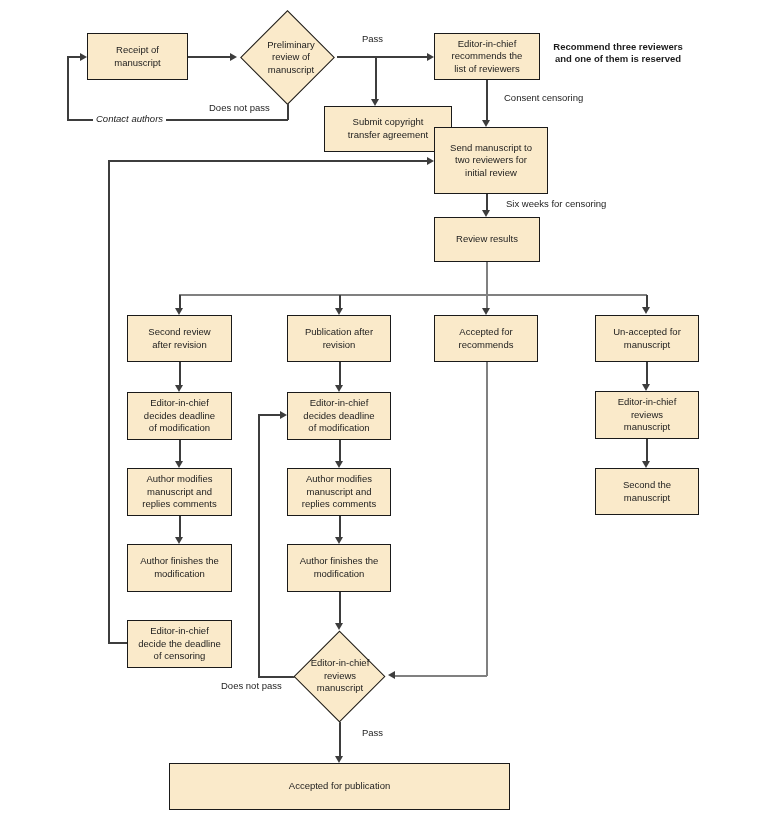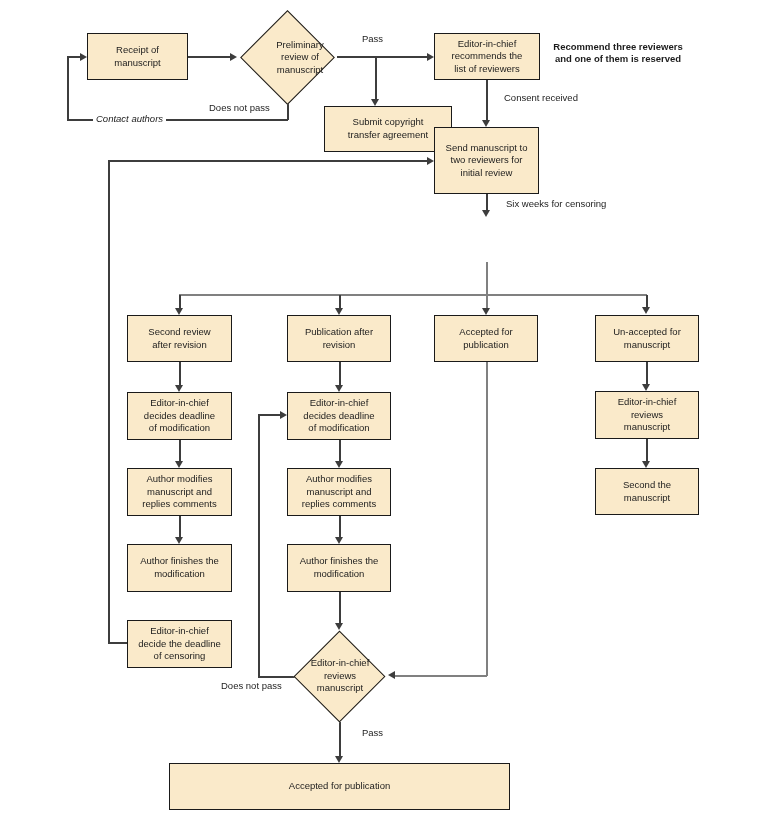--- a/index.html
+++ b/index.html
@@ -109,30 +109,31 @@
   <div class="vl" style="left:339px;top:722px;height:34px;"></div>
   <div class="ad" style="left:335px;top:756px;"></div>
 
   <div class="node" style="left:87px;top:33px;width:101px;height:47px;">Receipt of
 manuscript</div>
   <div class="node" style="left:434px;top:33px;width:106px;height:47px;">Editor-in-chief
 recommends the
 list of reviewers</div>
   <div class="node" style="left:324px;top:106px;width:128px;height:46px;">Submit copyright
 transfer agreement</div>
-  <div class="node" style="left:434px;top:127px;width:105px;height:67px;">Send manuscript to
+  <div class="node" style="left:434px;top:127px;width:114px;height:67px;">Send manuscript to
 two reviewers for
 initial review</div>
+  <div class="node" style="left:434px;top:217px;width:106px;height:45px;">Review results</div>
 
   <div class="node" style="left:287px;top:315px;width:104px;height:47px;">Publication after
 revision</div>
   <div class="node" style="left:127px;top:315px;width:105px;height:47px;">Second review
 after revision</div>
   <div class="node" style="left:434px;top:315px;width:104px;height:47px;">Accepted for
-publication</div>
+recommends</div>
   <div class="node" style="left:595px;top:315px;width:104px;height:47px;">Un-accepted for
 manuscript</div>
 
   <div class="node" style="left:127px;top:392px;width:105px;height:48px;">Editor-in-chief
 decides deadline
 of modification</div>
   <div class="node" style="left:287px;top:392px;width:104px;height:48px;">Editor-in-chief
 decides deadline
 of modification</div>
   <div class="node" style="left:595px;top:391px;width:104px;height:48px;">Editor-in-chief
@@ -153,32 +154,32 @@
   <div class="node" style="left:287px;top:544px;width:104px;height:48px;">Author finishes the
 modification</div>
 
   <div class="node" style="left:127px;top:620px;width:105px;height:48px;">Editor-in-chief
 decide the deadline
 of censoring</div>
 
   <div class="node" style="left:169px;top:763px;width:341px;height:47px;">Accepted for publication</div>
 
   <div class="diamond" style="left:254px;top:24px;width:67px;height:67px;"></div>
-  <div class="dlabel" style="left:258px;top:24px;width:84px;height:67px;">Preliminary
+  <div class="dlabel" style="left:249px;top:24px;width:84px;height:67px;">Preliminary
 review of
 manuscript</div>
 
   <div class="diamond" style="left:307px;top:644px;width:65px;height:65px;"></div>
   <div class="dlabel" style="left:296px;top:642px;width:88px;height:68px;">Editor-in-chief
 reviews
 manuscript</div>
 
   <div class="lbl" style="left:362px;top:33px;">Pass</div>
   <div class="lbl" style="left:209px;top:102px;">Does not pass</div>
   <div class="lbl bg" style="left:93px;top:113px;font-style:italic;">Contact authors</div>
   <div class="lbl center" style="left:546px;top:41px;width:144px;">Recommend three reviewers
 and one of them is reserved</div>
-  <div class="lbl" style="left:504px;top:92px;">Consent received</div>
+  <div class="lbl" style="left:504px;top:92px;">Consent censoring</div>
   <div class="lbl" style="left:506px;top:198px;">Six weeks for censoring</div>
   <div class="lbl" style="left:221px;top:680px;">Does not pass</div>
   <div class="lbl" style="left:362px;top:727px;">Pass</div>
 
 </div>
 
 </body></html>

